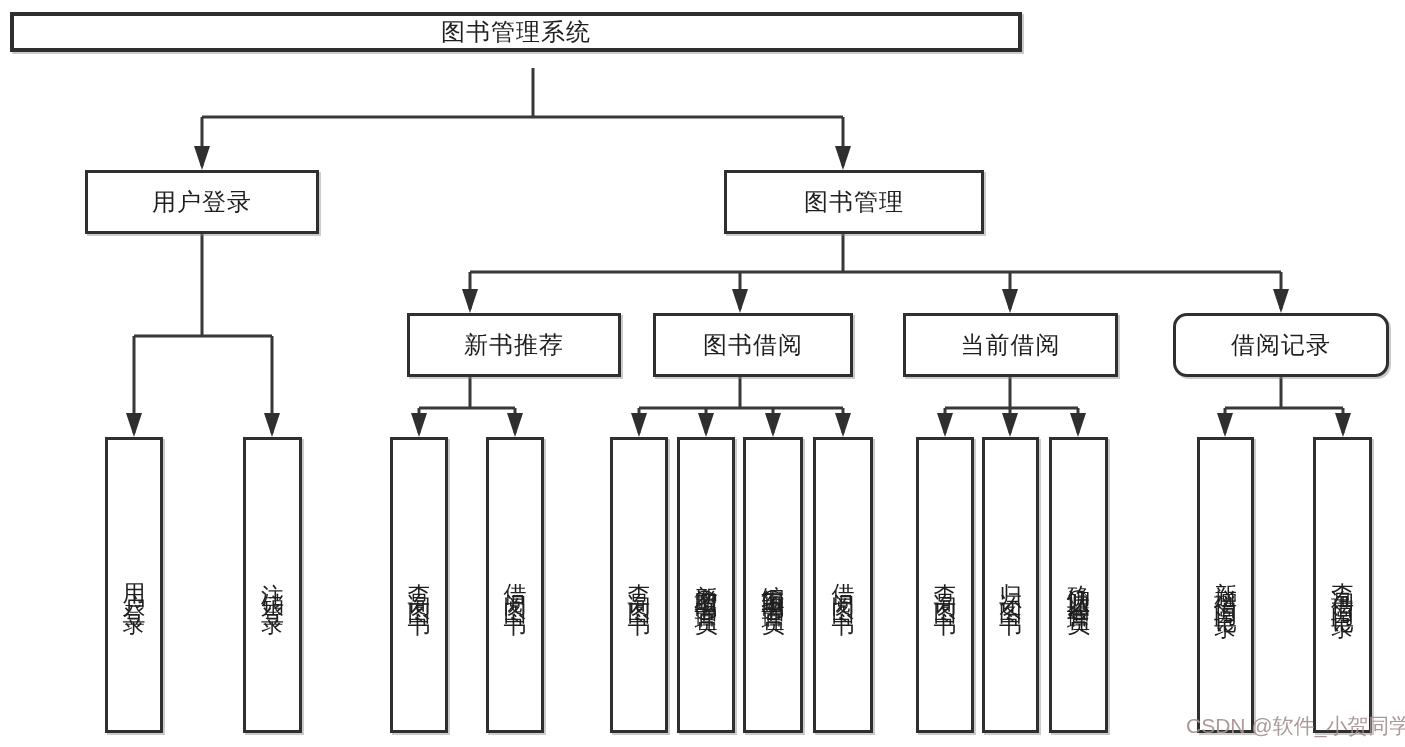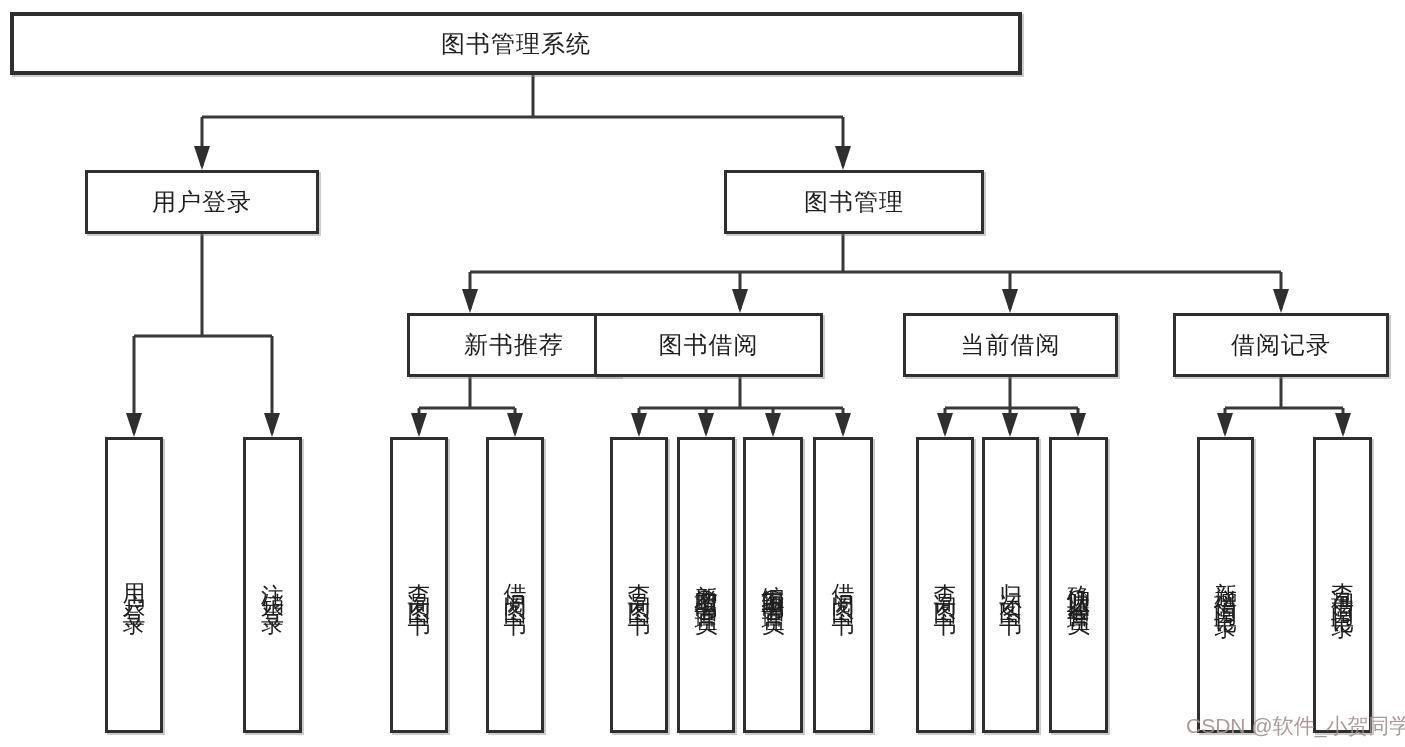--- a/index.html
+++ b/index.html
@@ -47,41 +47,41 @@
          M1002 289 L1018 289 L1010 313 Z M1273 289 L1289 289 L1281 313 Z
          M126 413 L142 413 L134 437 Z M264 413 L280 413 L272 437 Z
          M411 413 L427 413 L419 437 Z M507 413 L523 413 L515 437 Z
          M631 413 L647 413 L639 437 Z M698 413 L714 413 L706 437 Z
          M765 413 L781 413 L773 437 Z M835 413 L851 413 L843 437 Z
          M937 413 L953 413 L945 437 Z M1002 413 L1018 413 L1010 437 Z
          M1070 413 L1086 413 L1078 437 Z M1217 413 L1233 413 L1225 437 Z
          M1335 413 L1351 413 L1343 437 Z" fill="#2f2f2f" stroke="none"></path>
   </svg>
 
-  <div class="node hbox root" style="left:10px;top:12px;width:1012px;height:63px;">
+  <div class="node hbox root" style="left:10px;top:12px;width:1012px;height:40px;">
     <span>图书管理系统</span>
   </div>
 
   <div class="node hbox" style="left:85px;top:170px;width:234px;height:64px;">
     <span>用户登录</span>
   </div>
   <div class="node hbox" style="left:724px;top:170px;width:260px;height:64px;">
     <span>图书管理</span>
   </div>
 
   <div class="node hbox" style="left:363px;top:313px;width:214px;height:64px;margin-left:44px;">
     <span>新书推荐</span>
   </div>
-  <div class="node hbox" style="left:594px;top:313px;width:229px;height:64px;">
+  <div class="node hbox" style="left:653px;top:313px;width:200px;height:64px;">
     <span>图书借阅</span>
   </div>
   <div class="node hbox" style="left:903px;top:313px;width:215px;height:64px;align-items:center;">
     <span>当前借阅</span>
   </div>
-  <div class="node hbox" style="left:1173px;top:313px;width:216px;height:64px;">
+  <div class="node hbox" style="left:1173px;top:313px;width:216px;height:64px;border-radius:14px;">
     <span>借阅记录</span>
   </div>
 
   <div class="node" style="left:105px;top:437px;width:58px;height:296px;">
     <span class="vtxt sp10">用户登录</span>
   </div>
   <div class="node" style="left:243px;top:437px;width:59px;height:296px;">
     <span class="vtxt sp10">注销登录</span>
   </div>
 

